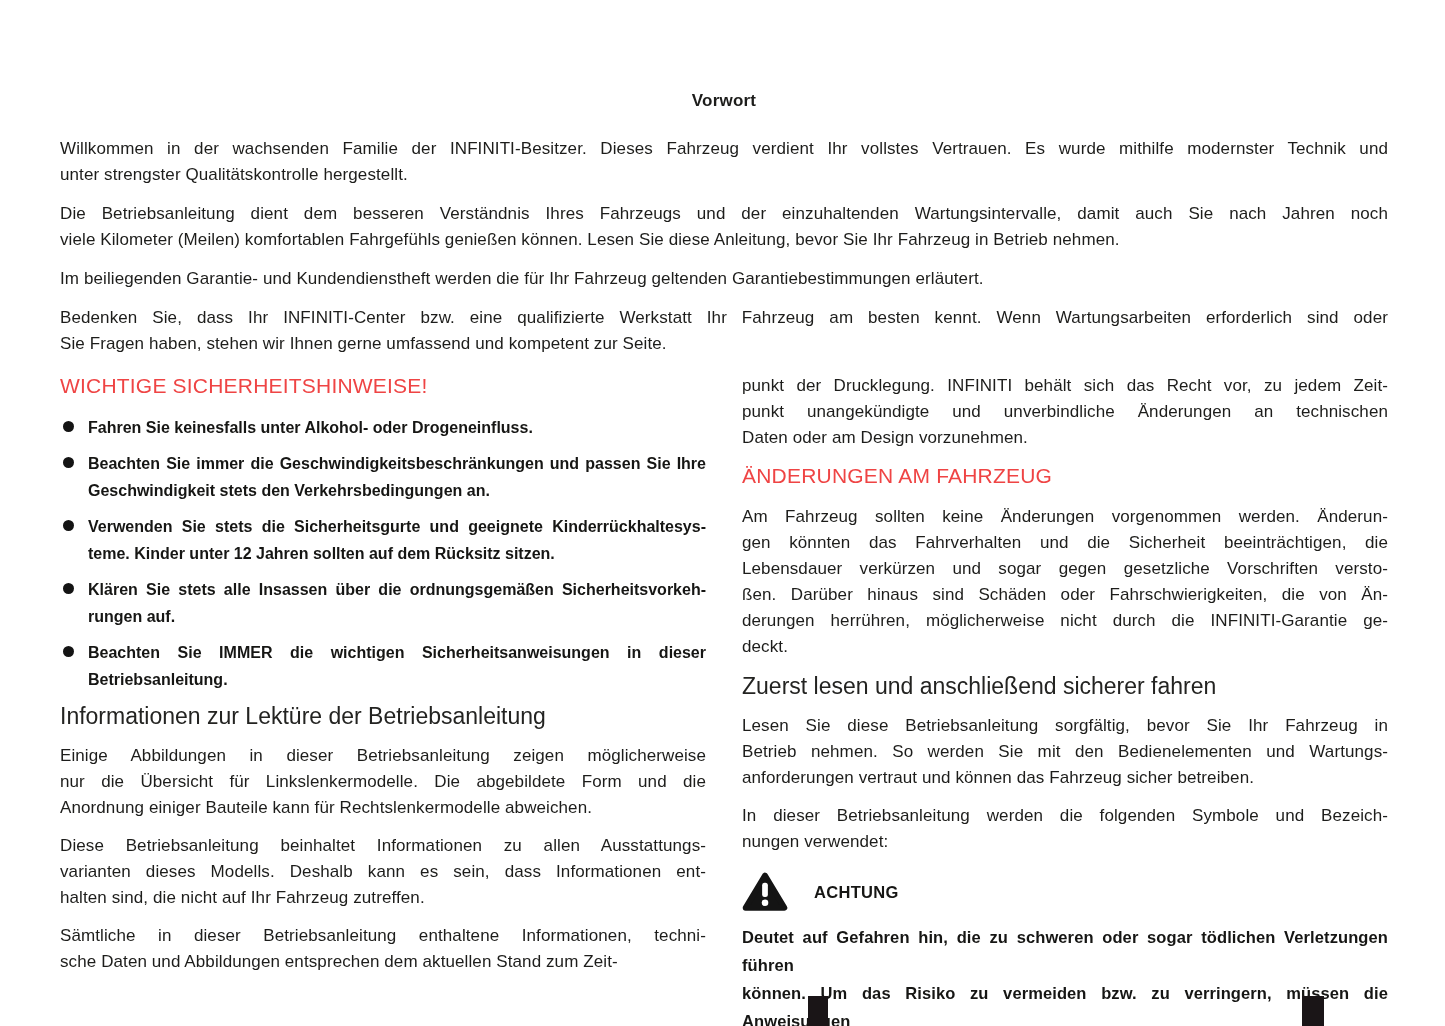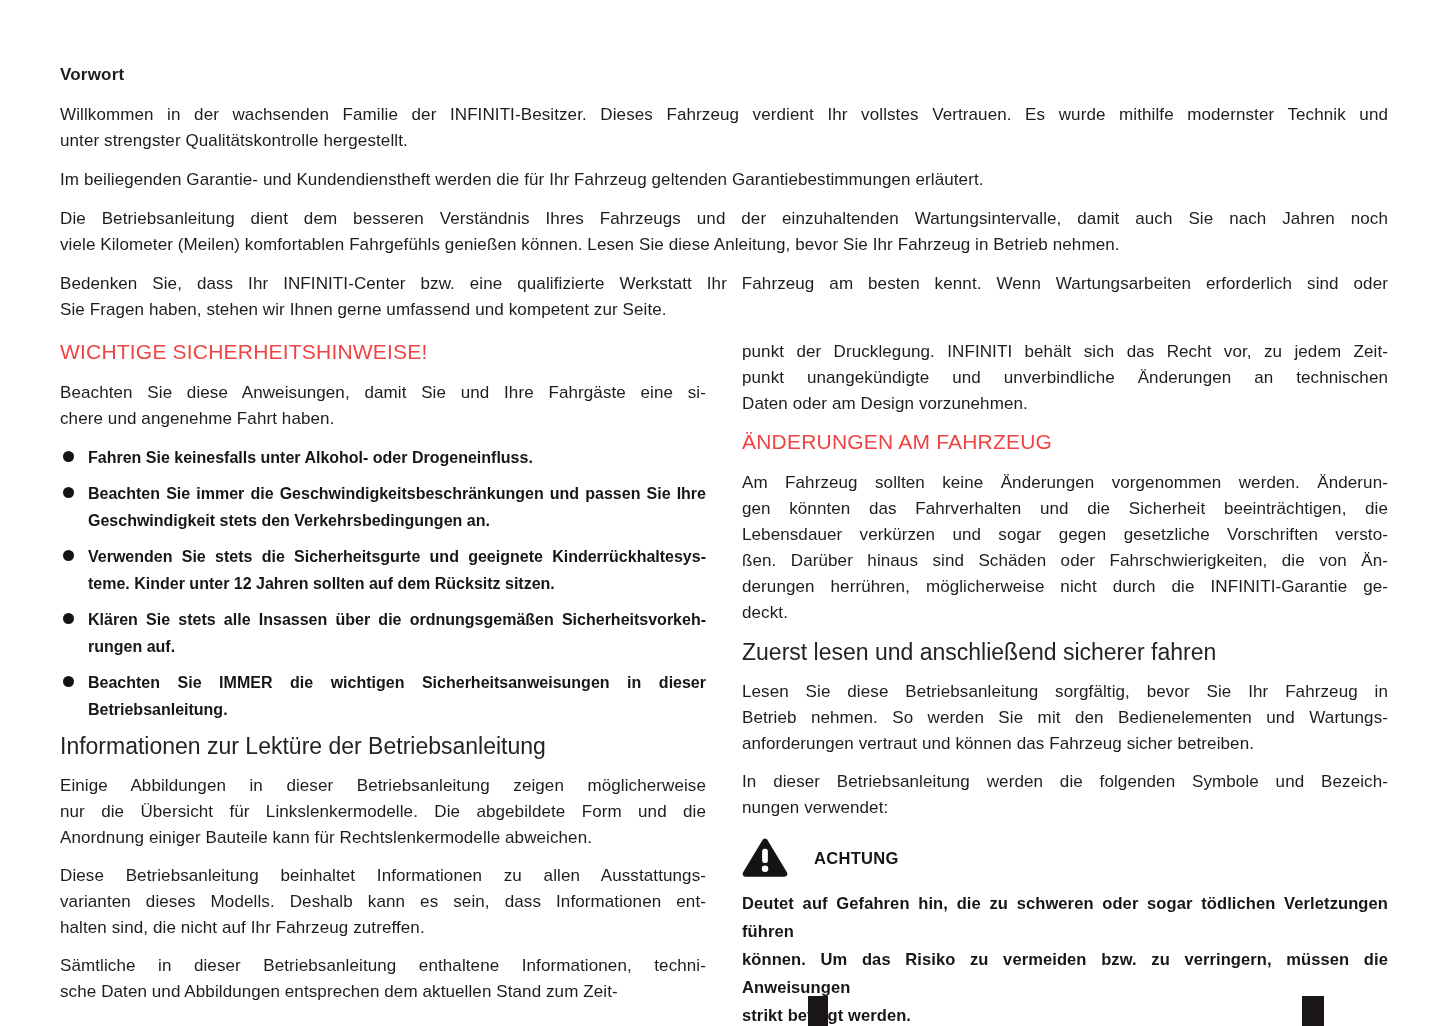--- a/index.html
+++ b/index.html
@@ -2,22 +2,22 @@
 <html lang="de"><head>
 <meta charset="utf-8">
 <style>
   html,body { margin:0; padding:0; background:#ffffff; }
   .page {
     position:relative; width:1445px; height:1026px; overflow:hidden;
     background:#ffffff; color:#1d1d1b;
     font-family:"Liberation Sans","DejaVu Sans",sans-serif;
   }
   .content { position:absolute; left:60px; top:0; width:1328px; }
-  .doc-title { margin-top:64px; font-size:17px; line-height:22px; font-weight:700; letter-spacing:0.2px; }
-  .intro { margin-top:16px; }
+  .doc-title { margin-top:90px; font-size:17px; line-height:22px; font-weight:700; letter-spacing:0.2px;text-align:center; }
+  .intro { margin-top:24px; }
   .para { font-size:17px; line-height:26px; margin:0 0 13px 0; letter-spacing:0.1px; }
   .tline { text-align:justify; text-align-last:justify; }
   .tline.last { text-align-last:auto; }
   .columns { display:flex; gap:36px; margin-top:16px; }
   .col { width:646px; }
   .col > :first-child { margin-top:0; }
   .col .para { margin-bottom:12px; }
   .h-caps { font-size:21px; font-weight:400; line-height:26px; letter-spacing:0.2px; margin:12px 0 15px; color:#ef4444; }
   .h-title { font-size:23px; font-weight:400; line-height:28px; margin:9px 0 13px; color:#232321; }
   .bullets { list-style:none; margin:6px 0 2px; padding:0; }
@@ -37,40 +37,36 @@
   <div class="content">
 
     <div class="doc-title">Vorwort</div>
 
     <div class="intro">
       <div class="para">
           <div class="tline">Willkommen in der wachsenden Familie der INFINITI-Besitzer. Dieses Fahrzeug verdient Ihr vollstes Vertrauen. Es wurde mithilfe modernster Technik und</div>
           <div class="tline last">unter strengster Qualitätskontrolle hergestellt.</div>
         </div>
       <div class="para">
-          <div class="tline last">Im beiliegenden Garantie- und Kundendienstheft werden die für Ihr Fahrzeug geltenden Garantiebestimmungen erläutert.</div>
+          <div class="tline">Die Betriebsanleitung dient dem besseren Verständnis Ihres Fahrzeugs und der einzuhaltenden Wartungsintervalle, damit auch Sie nach Jahren noch</div>
+          <div class="tline last">viele Kilometer (Meilen) komfortablen Fahrgefühls genießen können. Lesen Sie diese Anleitung, bevor Sie Ihr Fahrzeug in Betrieb nehmen.</div>
         </div>
       <div class="para">
-          <div class="tline">Die Betriebsanleitung dient dem besseren Verständnis Ihres Fahrzeugs und der einzuhaltenden Wartungsintervalle, damit auch Sie nach Jahren noch</div>
-          <div class="tline last">viele Kilometer (Meilen) komfortablen Fahrgefühls genießen können. Lesen Sie diese Anleitung, bevor Sie Ihr Fahrzeug in Betrieb nehmen.</div>
+          <div class="tline last">Im beiliegenden Garantie- und Kundendienstheft werden die für Ihr Fahrzeug geltenden Garantiebestimmungen erläutert.</div>
         </div>
       <div class="para">
           <div class="tline">Bedenken Sie, dass Ihr INFINITI-Center bzw. eine qualifizierte Werkstatt Ihr Fahrzeug am besten kennt. Wenn Wartungsarbeiten erforderlich sind oder</div>
           <div class="tline last">Sie Fragen haben, stehen wir Ihnen gerne umfassend und kompetent zur Seite.</div>
         </div>
     </div>
 
     <div class="columns">
 
       <div class="col">
         <div class="h-caps">WICHTIGE SICHERHEITSHINWEISE!</div>
-        <div class="para">
-            <div class="tline">Beachten Sie diese Anweisungen, damit Sie und Ihre Fahrgäste eine si-</div>
-            <div class="tline last">chere und angenehme Fahrt haben.</div>
-          </div>
 
         <ul class="bullets">
           <li class="bullet">
             <span class="dot"></span>
             <div>
                 <div class="tline last">Fahren Sie keinesfalls unter Alkohol- oder Drogeneinfluss.</div>
               </div>
           </li>
           <li class="bullet">
             <span class="dot"></span>

